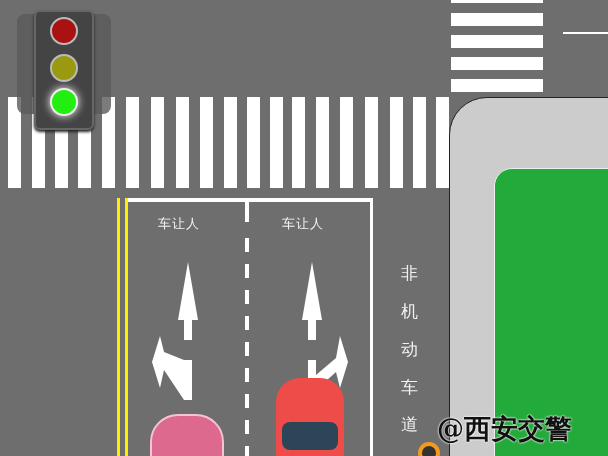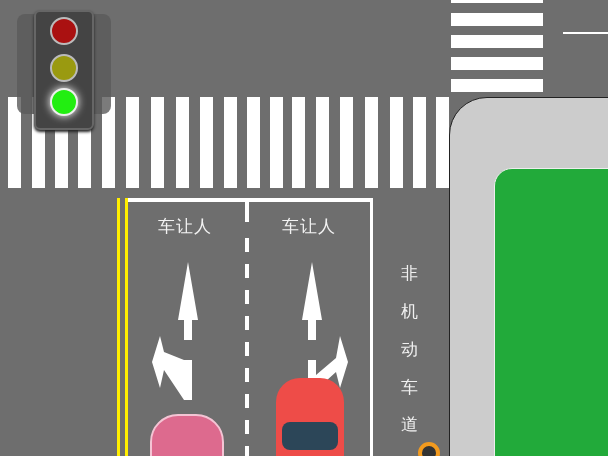--- a/index.html
+++ b/index.html
@@ -1,21 +1,21 @@
 <!DOCTYPE html>
 <html><head>
 <meta charset="utf-8">
 <style>
   * { margin:0; padding:0; box-sizing:border-box; }
   html, body { width:608px; height:456px; overflow:hidden; background:#6e6e6e; }
   #scene { position:relative; width:608px; height:456px; background:#6e6e6e; overflow:hidden; font-family:"DejaVu Sans", sans-serif; }
   .abs { position:absolute; }
   .zebra-v { position:absolute; top:97px; width:13px; height:91px; background:#fff; }
   .zebra-h { position:absolute; left:451px; width:92px; height:13px; background:#fff; }
-  .lane-label { position:absolute; color:#f2f2f2; font-size:17px; letter-spacing:1px; }
+  .lane-label { position:absolute; color:#f2f2f2; font-size:13px; letter-spacing:1px; }
   .bike-char { position:absolute; left:401px; color:#f0f0f0; font-size:17px; }
   .dash { position:absolute; left:245px; width:4px; height:14px; background:#fff; }
   .light { position:absolute; left:50px; width:28px; height:28px; border-radius:50%; border:2px solid #bbb; }
 </style>
 </head>
 <body>
 
 <div id="scene">
 
   <div class="abs" style="left:449px;top:97px;width:180px;height:380px;background:#cccccc;border-top-left-radius:38px;border:1px solid #222;"></div>
@@ -92,13 +92,14 @@
   </div>
 
   <div class="abs" style="left:418px;top:442px;width:22px;height:22px;border-radius:50%;background:#333;border:4px solid #f29a1e;"></div>
 
   <div class="abs" style="left:17px;top:14px;width:94px;height:100px;background:#5a5a5a;border-radius:8px;opacity:0.8;"></div>
   <div class="abs" style="left:34px;top:10px;width:60px;height:120px;background:#444;border-radius:6px;border:2px solid #666;box-shadow:0 2px 3px #222;"></div>
   <div class="light" style="top:17px;background:#aa1111;"></div>
   <div class="light" style="top:54px;background:#9a9a10;"></div>
   <div class="light" style="top:88px;background:#22ee11;box-shadow:0 0 8px #fff;border-color:#eee;"></div>
 
+  <div class="abs" style="left:437px;top:411px;font-family:'DejaVu Serif',serif;font-weight:bold;font-size:27px;color:#111;text-shadow:0 0 2px #fff,0 0 2px #fff;white-space:nowrap;">@西安交警</div>
 </div>
 
 </body></html>

